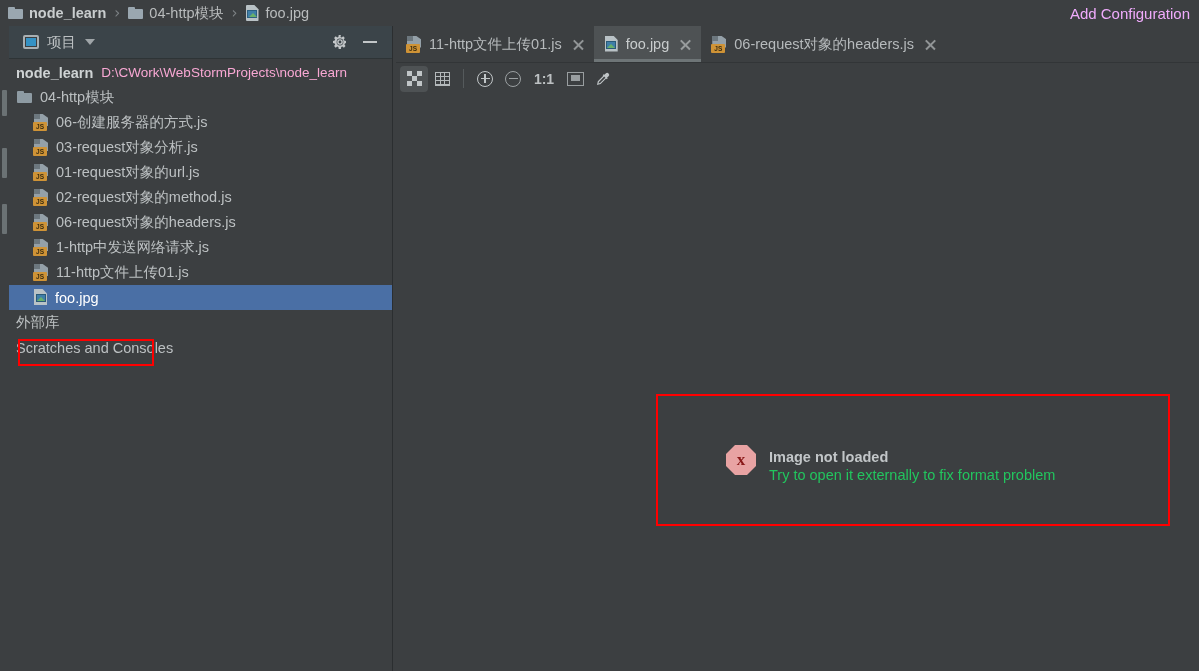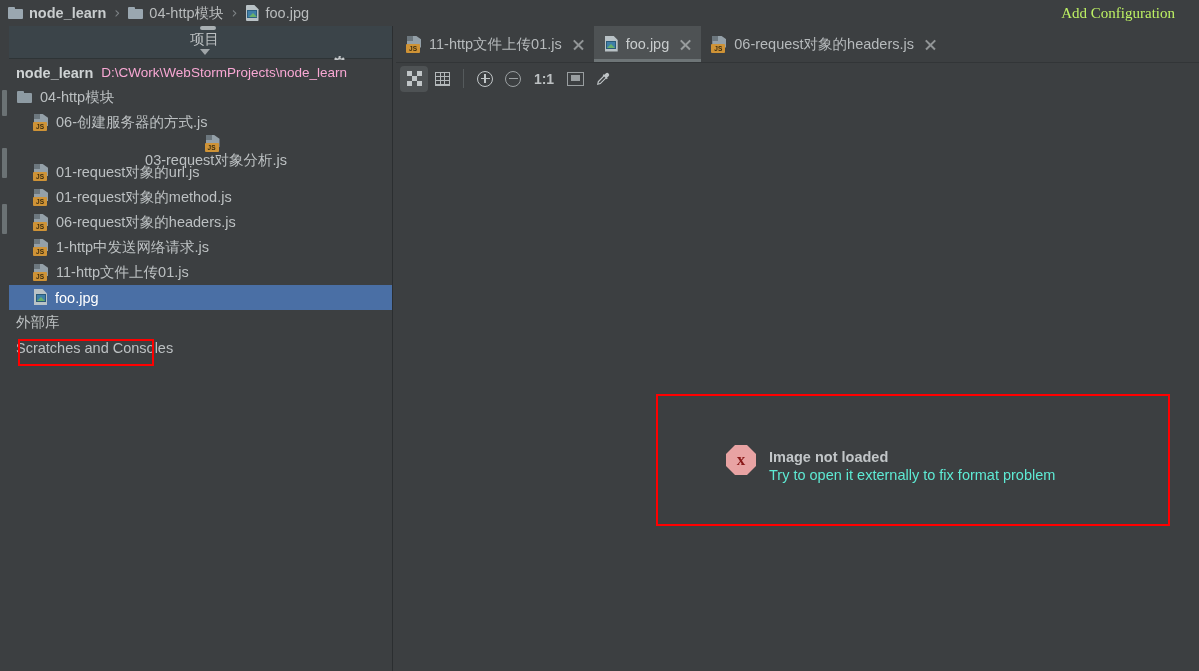--- a/index.html
+++ b/index.html
@@ -55,23 +55,23 @@
     background: #3f7ea8; border: 1px solid #2c5f80;
   }
   .img-ico .pic::after {
     content:""; position:absolute; left:1px; bottom:0px;
     width: 0; height: 0;
     border-left: 4px solid transparent; border-right: 4px solid transparent;
     border-bottom: 4px solid #69b06a;
   }
 
   #add-config {
-    position: absolute; right: 16px; top: 0px; height: 26px;
+    position: absolute; right: 1px; top: 0px; height: 26px;
     display: flex; align-items: center; padding: 0 8px;
-    font-size: 15px; color: #bef264; white-space: nowrap; font-family: Liberation Serif, serif;
+    font-size: 15px; color: #f0abfc; white-space: nowrap;
   }
 
   
   #left-strip {
     position: absolute; left: 0; top: 26px; width: 9px; height: 645px;
     background: #3c3f41;
   }
   #left-strip .stub {
     position: absolute; left: 2px; width: 5px; background: #6b7274;
     border-radius: 1px;
@@ -80,21 +80,20 @@
   
   #project-panel {
     position: absolute; left: 9px; top: 26px; width: 383px; height: 645px;
     background: #3c3f41;
   }
   #project-header {
     position: relative; height: 33px; width: 383px;
     background: #3b4449;
     display: flex; align-items: center;
     border-bottom: 1px solid #2e3436;
-    flex-direction: column;
   }
   .ph-ico {
     width: 16px; height: 14px; margin-left: 14px;
     background: #3c3f41; border: 2px solid #a9b0b3; border-radius: 2px;
     position: relative;
   }
   .ph-ico::after {
     content:""; position:absolute; left:1px; top:1px; right:1px; bottom:1px;
     background:#3592c4;
   }
@@ -282,21 +281,21 @@
     position: absolute; left: 0; top: 0; width: 30px; height: 30px;
     background: #e8a3a3;
     clip-path: polygon(30% 0, 70% 0, 100% 30%, 100% 70%, 70% 100%, 30% 100%, 0 70%, 0 30%);
   }
   .stop-ico .x {
     position: absolute; inset: 0; display: flex; align-items: center; justify-content: center;
     color: #8b1a1a; font-weight: bold; font-size: 17px; font-family: "Liberation Serif", serif;
   }
   #err-text { display: flex; flex-direction: column; gap: 2px; margin-top: 12px; }
   #err-title { font-size: 14.5px; font-weight: bold; color: #c2c6c8; }
-  #err-sub { font-size: 14.5px; color: #5eead4; }
+  #err-sub { font-size: 14.5px; color: #22c55e; }
 </style>
 </head>
 <body>
 
 <div id="topbar">
   <div id="breadcrumb">
     <div class="crumb strong">
       <span class="folder-ico"></span>
       <span>node_learn</span>
     </div>
@@ -353,21 +352,21 @@
     </div>
 
     <div class="trow" style="padding-left:24px;">
       <span class="js-ico">
           <span class="pg"></span>
           <span class="pgfold"></span>
           <span class="badge">JS</span>
         </span>
       <span class="tlabel">06-创建服务器的方式.js</span>
     </div>
-    <div class="trow" style="padding-left:24px;flex-direction:column;">
+    <div class="trow" style="padding-left:24px;">
       <span class="js-ico">
           <span class="pg"></span>
           <span class="pgfold"></span>
           <span class="badge">JS</span>
         </span>
       <span class="tlabel">03-request对象分析.js</span>
     </div>
     <div class="trow" style="padding-left:24px;">
       <span class="js-ico">
           <span class="pg"></span>
@@ -375,21 +374,21 @@
           <span class="badge">JS</span>
         </span>
       <span class="tlabel">01-request对象的url.js</span>
     </div>
     <div class="trow" style="padding-left:24px;">
       <span class="js-ico">
           <span class="pg"></span>
           <span class="pgfold"></span>
           <span class="badge">JS</span>
         </span>
-      <span class="tlabel">01-request对象的method.js</span>
+      <span class="tlabel">02-request对象的method.js</span>
     </div>
     <div class="trow" style="padding-left:24px;">
       <span class="js-ico">
           <span class="pg"></span>
           <span class="pgfold"></span>
           <span class="badge">JS</span>
         </span>
       <span class="tlabel">06-request对象的headers.js</span>
     </div>
     <div class="trow" style="padding-left:24px;">

